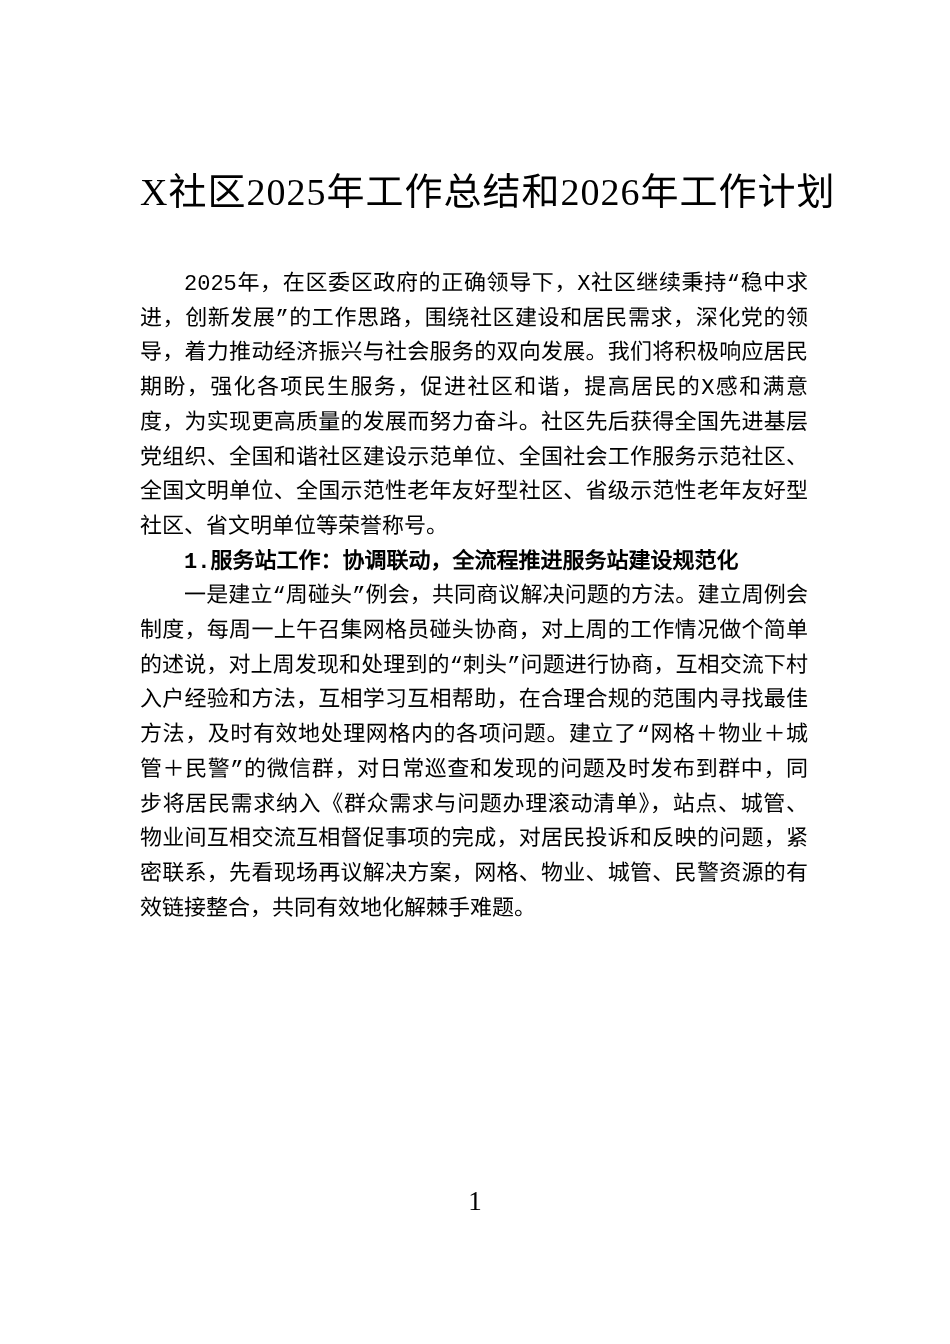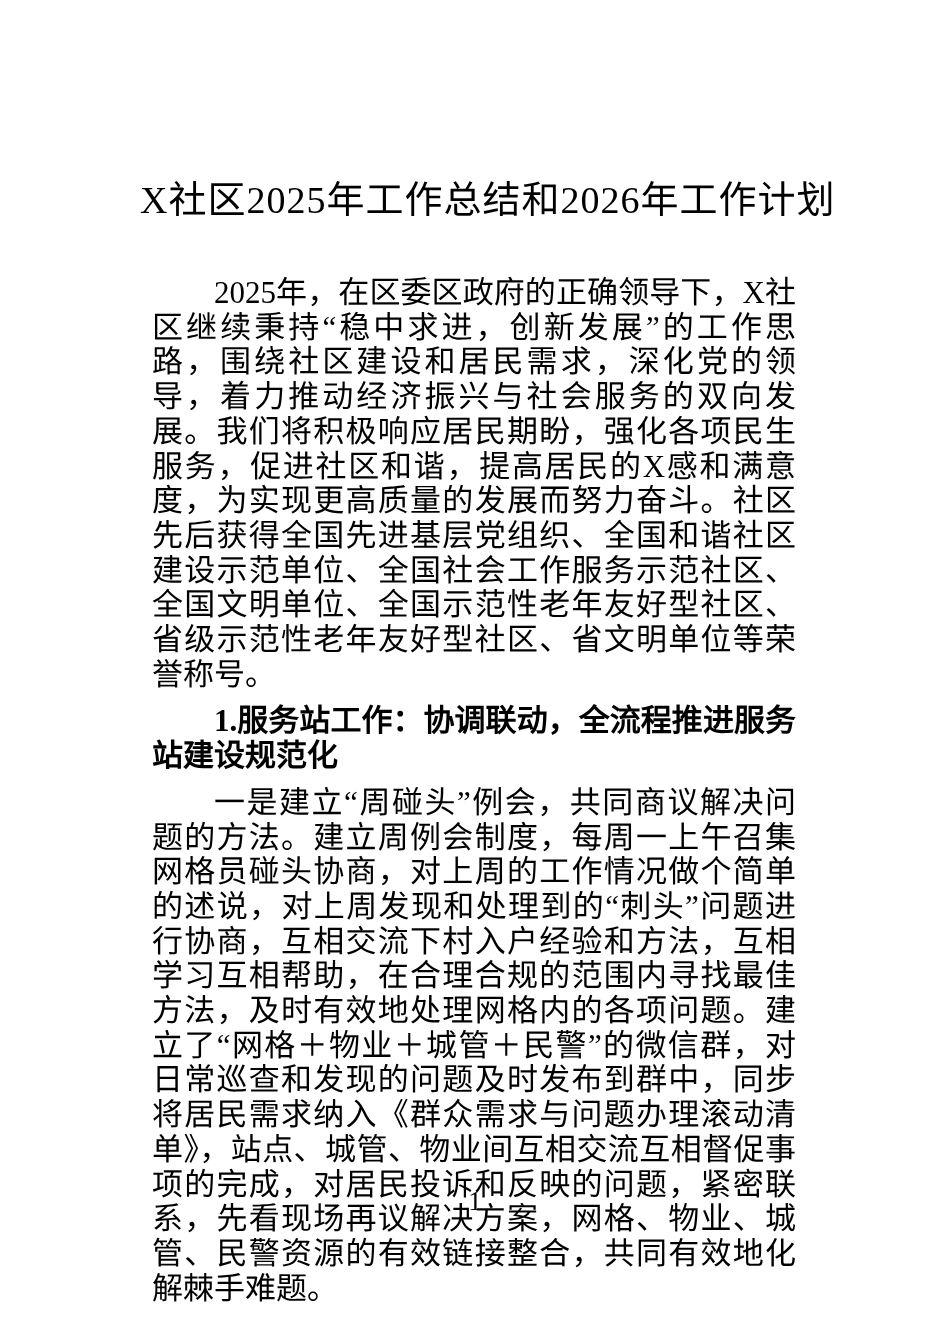--- a/index.html
+++ b/index.html
@@ -8,40 +8,40 @@
     background: #ffffff;
   }
   .page {
     position: relative;
     width: 950px;
     height: 1344px;
     margin: 0 auto;
     background: #ffffff;
     color: #000000;
     box-sizing: border-box;
-    padding: 8px 142px 0 140px;
+    padding: 0 142px 0 140px;
     overflow: hidden;
   }
   .doc-title {
     margin: 168px 0 0 0;
     font-family: "Liberation Serif", "DejaVu Serif", serif;
     font-weight: 400;
     font-size: 38px;
     line-height: 48px;
     text-align: center;
     white-space: nowrap;
     letter-spacing: 1px;
   }
   .doc-body {
     margin-top: 52px;
   }
   .para {
-    margin: 12px;
-    font-family: Liberation Serif, serif;
-    font-size: 31px;
+    margin: 0;
+    font-family: Liberation Mono, monospace;
+    font-size: 22px;
     line-height: 34.7px;
     text-align: justify;
     text-justify: inter-ideograph;
     text-indent: 2em;
     word-break: break-all;
   }
   .heading-l1 {
     font-weight: 400;
   }
   .heading-l2 {

